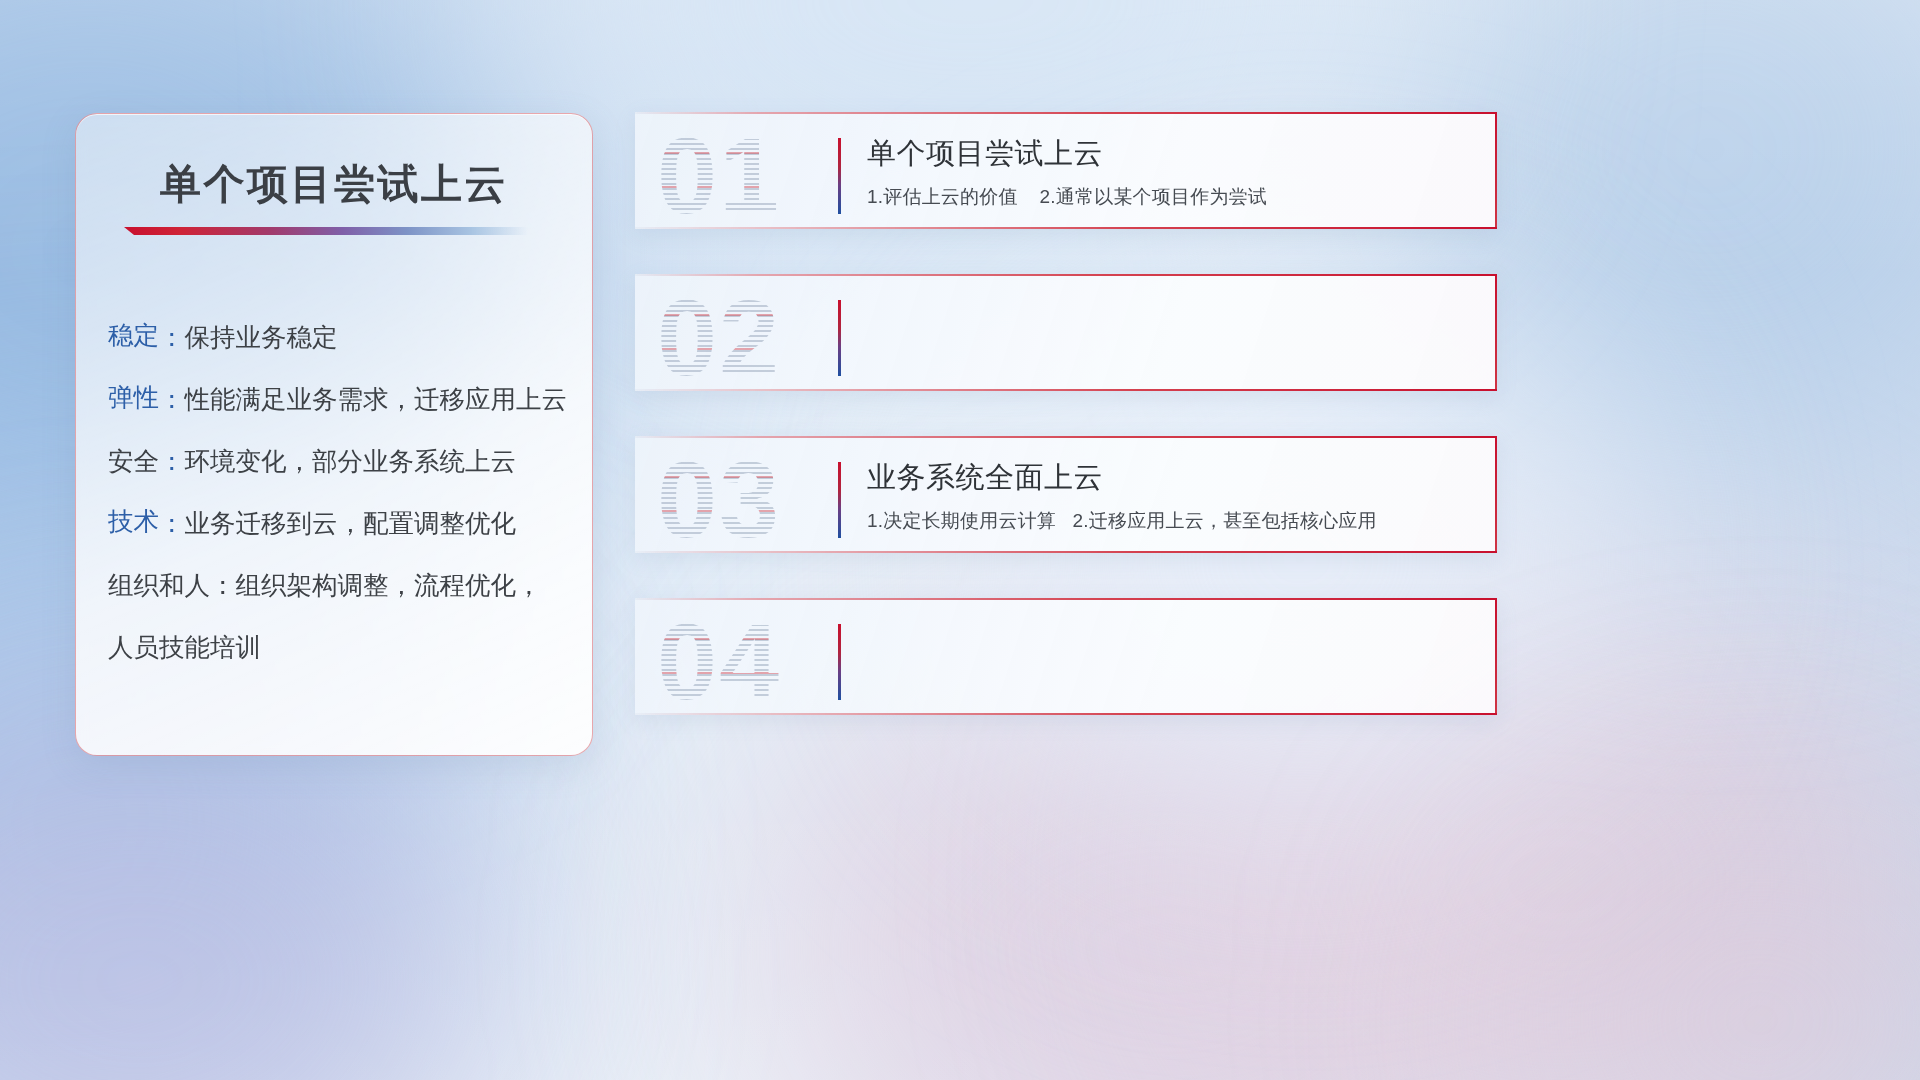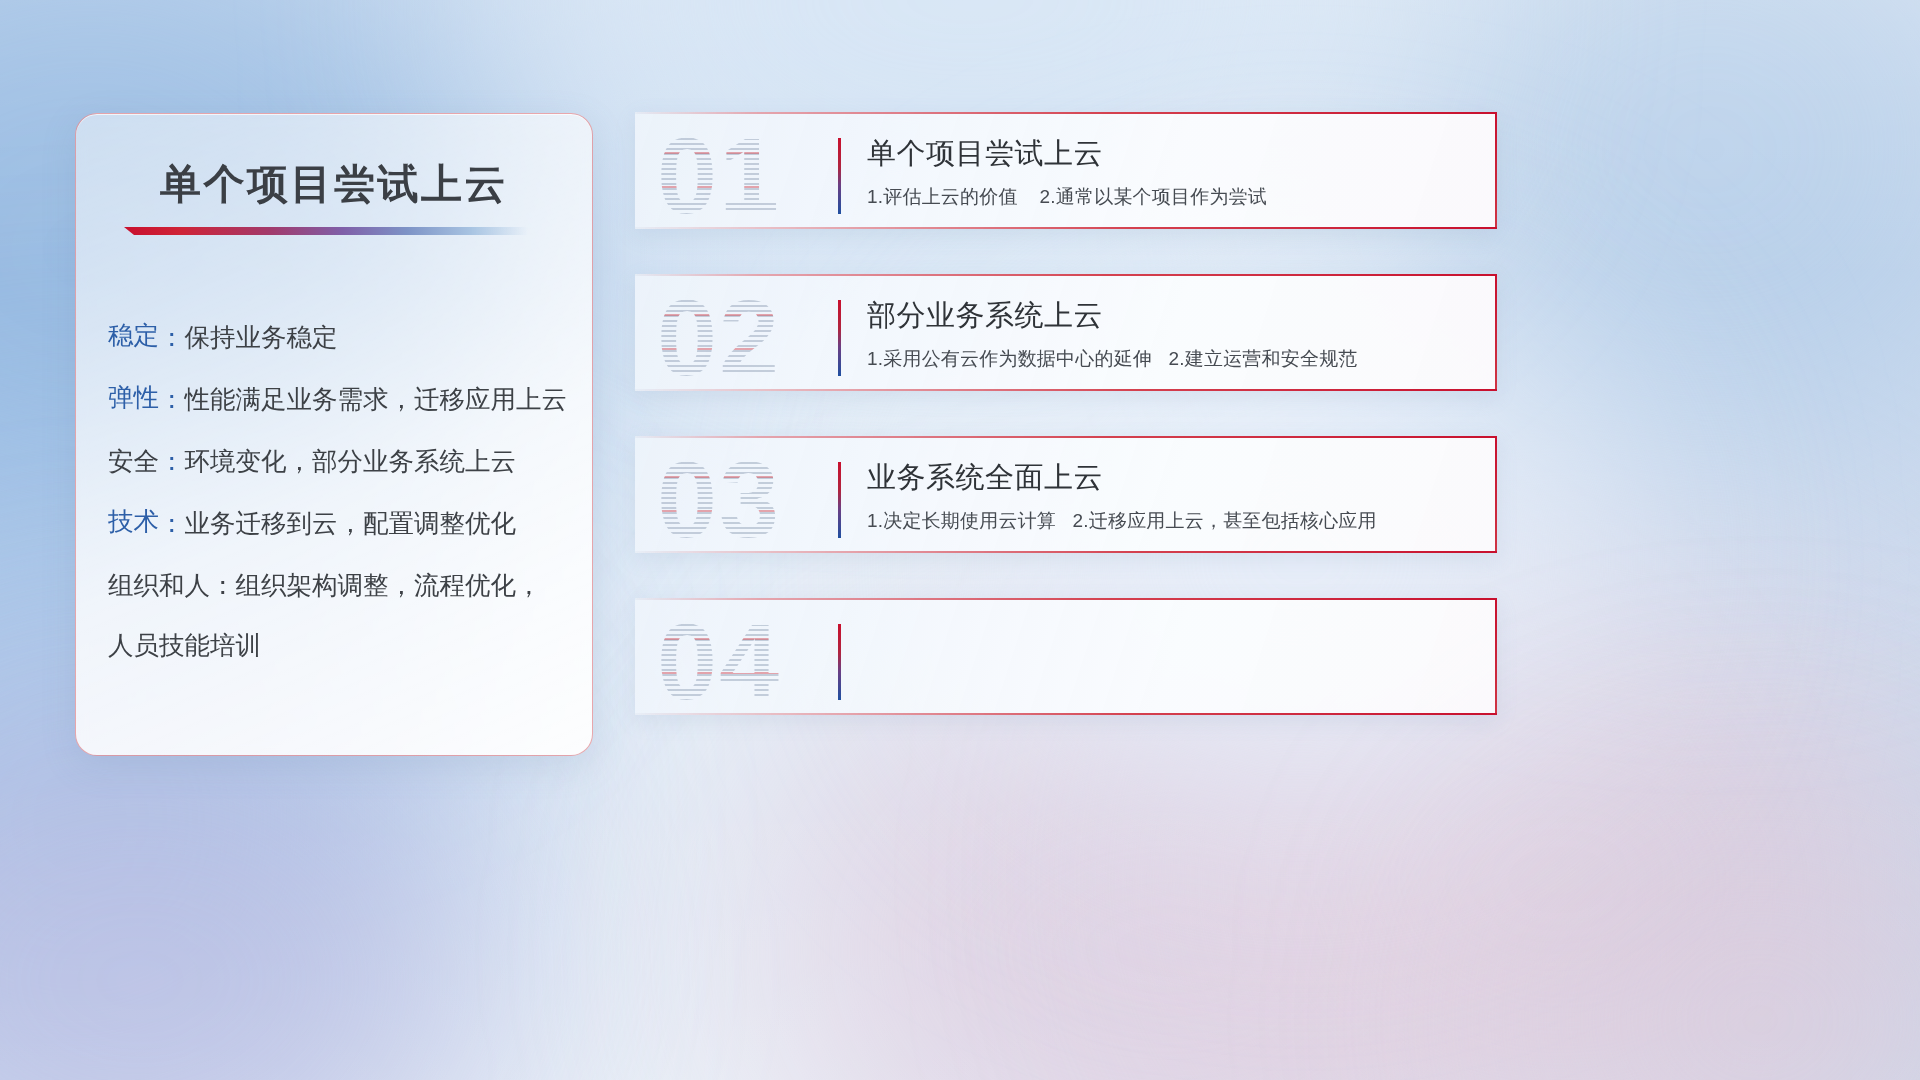--- a/index.html
+++ b/index.html
@@ -88,21 +88,21 @@
     clip-path:polygon(0 0,100% 0,100% 100%,10px 100%);
   }
   #factor-list {
     position:absolute; left:32px; top:193px;
     right:22px;
   }
   .factor-row {
     height:62px; display:flex; align-items:center;
     font-size:25.5px; line-height:1.25; white-space:nowrap;
   }
-  .factor-row.cont { padding-left:0px;font-family:Liberation Mono, monospace; }
+  .factor-row.cont { padding-left:0px; }
   .f-key   { font-weight:normal; }
   .f-key.blue { color:#2d5fa8;font-family:Liberation Mono, monospace; }
   .f-key.gray { color:#3d4146; }
   .f-sep   { color:#2d5fa8; }
   .f-sep.gray { color:#3d4146; }
   .f-val   { color:#3d4146; }
 
   
   #cards { position:absolute; left:635px; top:112px; width:862px; }
   .card {
@@ -236,24 +236,20 @@
       <div class="card-body">
         <div class="card-title">单个项目尝试上云</div>
         <div class="card-sub">1.评估上云的价值    2.通常以某个项目作为尝试</div>
       </div>
     </div>
     <div class="card">
       <div class="card-right-edge"></div>
       <div class="card-num">02</div>
       <div class="card-num-tint">02</div>
       <div class="card-bar"></div>
-      <div class="card-body">
-        <div class="card-title">部分业务系统上云</div>
-        <div class="card-sub">1.采用公有云作为数据中心的延伸   2.建立运营和安全规范</div>
-      </div>
     </div>
     <div class="card">
       <div class="card-right-edge"></div>
       <div class="card-num">03</div>
       <div class="card-num-tint">03</div>
       <div class="card-bar"></div>
       <div class="card-body">
         <div class="card-title">业务系统全面上云</div>
         <div class="card-sub">1.决定长期使用云计算   2.迁移应用上云，甚至包括核心应用</div>
       </div>

